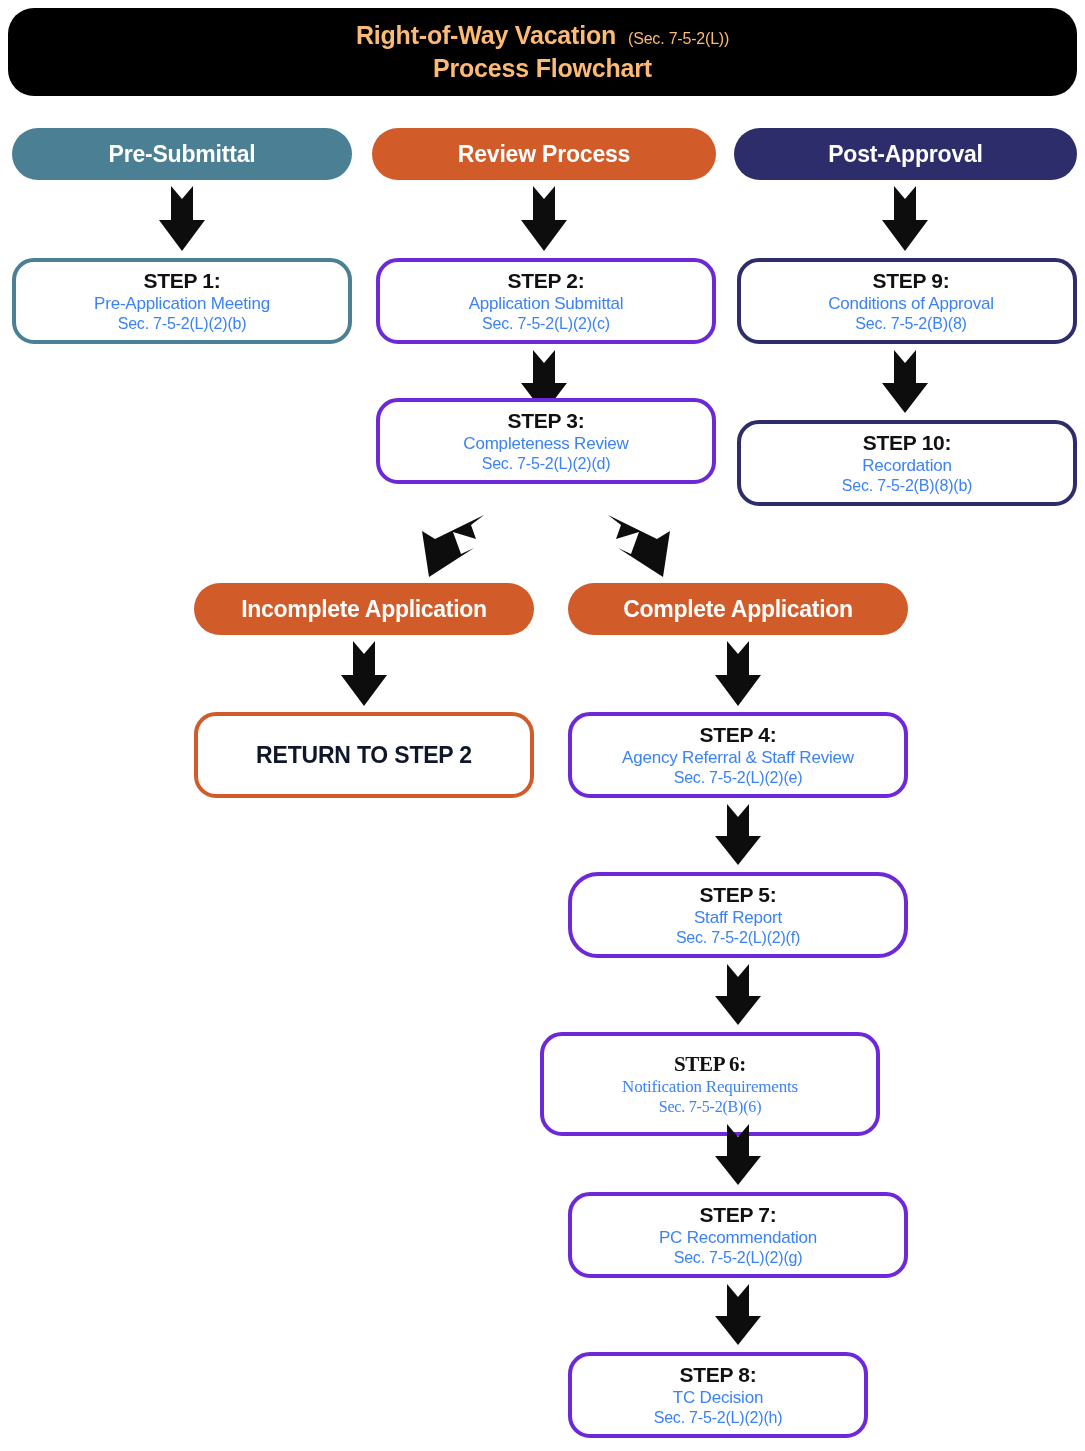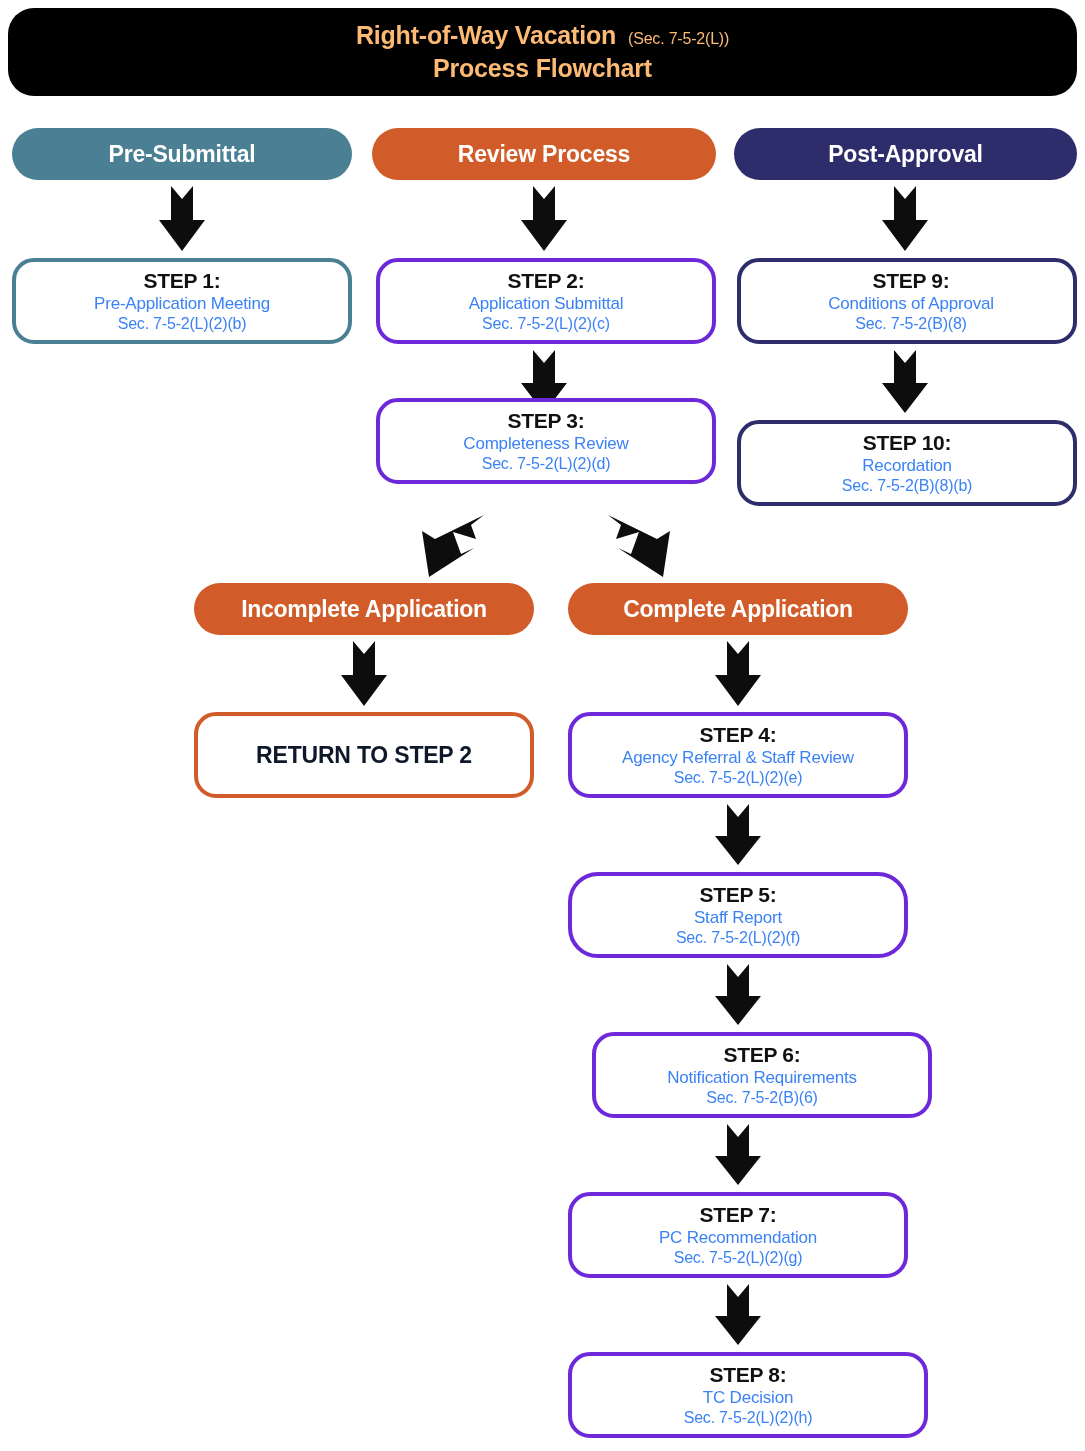--- a/index.html
+++ b/index.html
@@ -273,21 +273,21 @@
     <div class="ln">Staff Report</div>
     <div class="ln sec">Sec. 7-5-2(L)(2)(f)</div>
   </div>
 
   <div class="arrow" style="left:714px; top:964px;">
     <svg width="48" height="62" viewBox="0 0 48 62" aria-hidden="true">
       <path d="M13 0 L24 13 L35 0 L35 32 L47 32 L24 61 L1 32 L13 32 Z" fill="#0d0d0d"></path>
     </svg>
   </div>
 
-  <div class="step-box brd-orange" style="left:592px; top:1032px; width:340px; height:86px;">
+  <div class="step-box brd-orange" style="left:540px; top:1032px; width:340px; height:104px;font-family:Liberation Serif, serif;">
     <div class="hdr">STEP 6:</div>
     <div class="ln">Notification Requirements</div>
     <div class="ln sec">Sec. 7-5-2(B)(6)</div>
   </div>
 
   <div class="arrow" style="left:714px; top:1124px;">
     <svg width="48" height="62" viewBox="0 0 48 62" aria-hidden="true">
       <path d="M13 0 L24 13 L35 0 L35 32 L47 32 L24 61 L1 32 L13 32 Z" fill="#0d0d0d"></path>
     </svg>
   </div>
@@ -297,19 +297,19 @@
     <div class="ln">PC Recommendation</div>
     <div class="ln sec">Sec. 7-5-2(L)(2)(g)</div>
   </div>
 
   <div class="arrow" style="left:714px; top:1284px;">
     <svg width="48" height="62" viewBox="0 0 48 62" aria-hidden="true">
       <path d="M13 0 L24 13 L35 0 L35 32 L47 32 L24 61 L1 32 L13 32 Z" fill="#0d0d0d"></path>
     </svg>
   </div>
 
-  <div class="step-box brd-orange" style="left:568px; top:1352px; width:360px; height:86px;">
+  <div class="step-box brd-orange" style="left:568px; top:1352px; width:300px; height:86px;">
     <div class="hdr">STEP 8:</div>
     <div class="ln">TC Decision</div>
     <div class="ln sec">Sec. 7-5-2(L)(2)(h)</div>
   </div>
 
 </div>
 
 </body></html>

